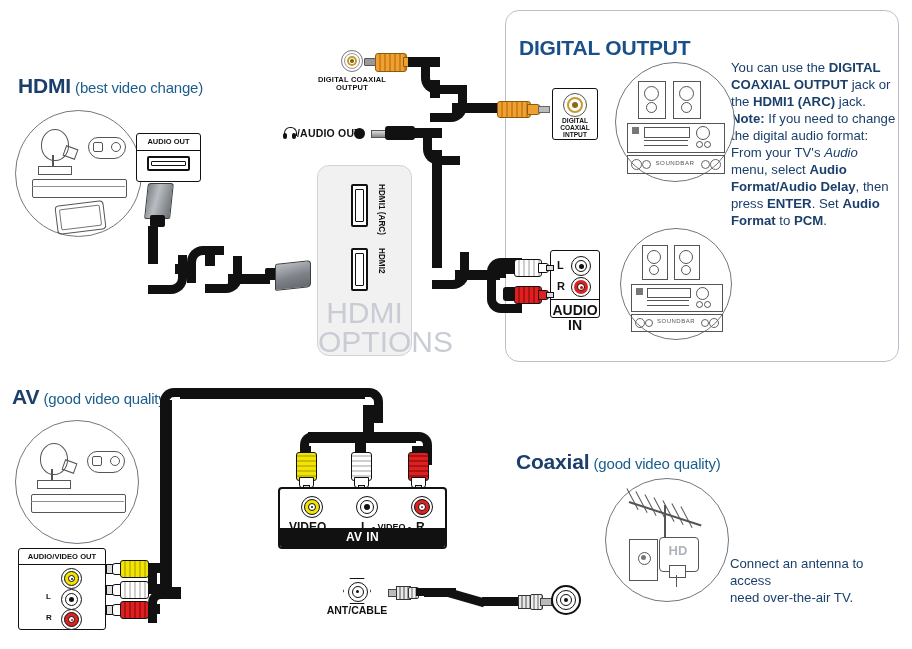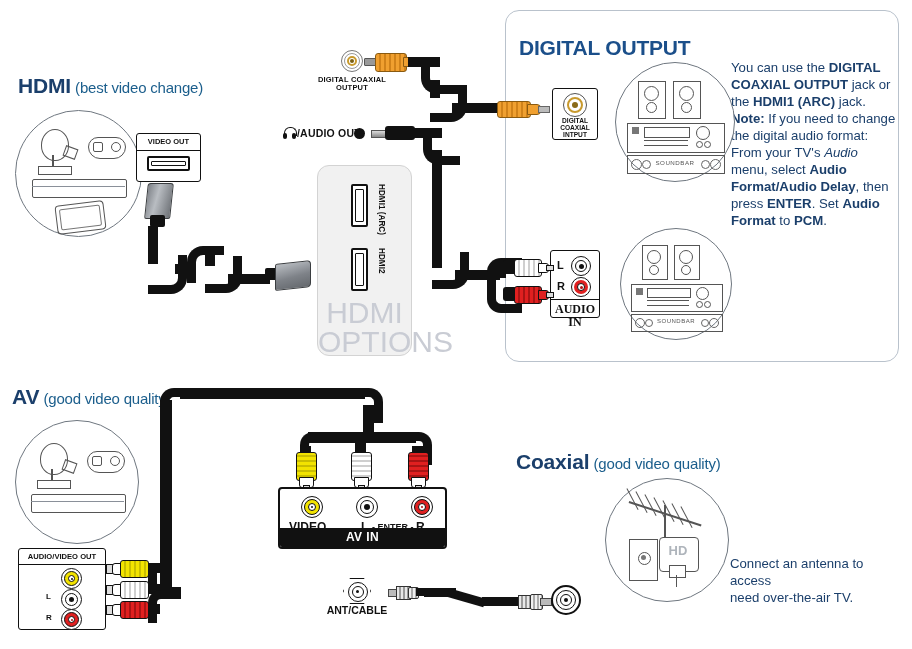--- a/index.html
+++ b/index.html
@@ -124,21 +124,21 @@
       <div style="position:absolute;inset:7.5px;border-radius:50%;background:#111;"></div>
     </div>
     <div class="abs smalllbl" style="left:6px;top:29px;font-size:11px;">R</div>
     <div style="position:absolute;left:20px;top:26px;width:20px;height:20px;">
       <div style="position:absolute;inset:0;border-radius:50%;border:1.6px solid #111;background:#fff;"></div>
       <div style="position:absolute;inset:3px;border-radius:50%;background:#e02020;"></div>
       <div style="position:absolute;inset:6px;border-radius:50%;border:1.3px solid #111;background:#fff;"></div>
       <div style="position:absolute;inset:8.5px;border-radius:50%;background:#b01010;"></div>
     </div>
     <div style="position:absolute;left:0;right:0;top:48px;border-top:1.6px solid #111;"></div>
-    <div class="abs plate-lbl" style="left:0;right:0;top:52px;font-size:12px;font-family:Liberation Serif, serif;">AUDIO IN</div>
+    <div class="abs plate-lbl" style="left:0;right:0;top:52px;font-size:14px;">AUDIO IN</div>
   </div>
 
   <div class="abs circ" style="left:620px;top:228px;width:110px;height:110px;">
     <div style="position:absolute;left:21px;top:16px;width:24px;height:33px;border:1.2px solid #555;"></div>
     <div style="position:absolute;left:26px;top:21px;width:12px;height:12px;border:1.2px solid #555;border-radius:50%;"></div>
     <div style="position:absolute;left:28px;top:36px;width:8px;height:8px;border:1.2px solid #555;border-radius:50%;"></div>
     <div style="position:absolute;left:53px;top:16px;width:24px;height:33px;border:1.2px solid #555;"></div>
     <div style="position:absolute;left:58px;top:21px;width:12px;height:12px;border:1.2px solid #555;border-radius:50%;"></div>
     <div style="position:absolute;left:60px;top:36px;width:8px;height:8px;border:1.2px solid #555;border-radius:50%;"></div>
     <div style="position:absolute;left:10px;top:55px;width:90px;height:26px;border:1.2px solid #555;"></div>
@@ -173,21 +173,21 @@
     <div style="position:absolute;left:95px;top:31px;width:8px;height:8px;border:1.1px solid #555;border-radius:50%;"></div>
 
     <div style="position:absolute;left:16px;top:68px;width:93px;height:17px;border:1.2px solid #555;border-radius:2px;"></div>
     <div style="position:absolute;left:16px;top:75px;width:93px;height:1px;background:#8a9099;"></div>
 
     <div style="position:absolute;left:40px;top:92px;width:47px;height:27px;border:1.3px solid #555;border-radius:4px;transform:rotate(-7deg);"></div>
     <div style="position:absolute;left:44px;top:96px;width:39px;height:19px;border:1px solid #777;border-radius:2px;transform:rotate(-7deg);"></div>
   </div>
 
   <div class="abs plate" style="left:136px;top:133px;width:63px;height:47px;">
-    <div class="abs plate-lbl" style="left:0;right:0;top:4px;font-size:7.5px;">VIDEO OUT</div>
+    <div class="abs plate-lbl" style="left:0;right:0;top:4px;font-size:7.5px;">AUDIO OUT</div>
     <div style="position:absolute;left:0;right:0;top:16px;border-top:1.4px solid #111;"></div>
     <div class="hdmi-port" style="position:absolute;left:10px;top:22px;width:43px;height:15px;"></div>
   </div>
 
   <div class="abs" style="left:146px;top:183px;width:24px;height:46px;">
     <div style="position:absolute;left:0;top:0;width:24px;height:34px;background:linear-gradient(100deg,#7e8288,#b9bdc2 40%,#6e7277);border:1.2px solid #3a3d40;border-radius:3px 3px 2px 2px;transform:skewX(-6deg);"></div>
     <div style="position:absolute;left:4px;top:32px;width:15px;height:12px;background:#111;border-radius:2px;"></div>
   </div>
   <div class="cable" style="left:148px;top:226px;width:10px;height:38px;"></div>
   <div class="cable-r" style="left:148px;top:255px;width:30px;height:30px;border-top:none;border-left:none;border-radius:0 0 16px 0;"></div>
@@ -382,21 +382,21 @@
       <div style="position:absolute;inset:8px;border-radius:50%;background:#111;"></div>
     </div>
     <div style="position:absolute;left:131px;top:7px;width:22px;height:22px;">
       <div style="position:absolute;inset:0;border-radius:50%;border:1.8px solid #111;background:#fff;"></div>
       <div style="position:absolute;inset:3px;border-radius:50%;background:#e02020;border:1.3px solid #111;"></div>
       <div style="position:absolute;inset:7px;border-radius:50%;background:#fff;border:1.2px solid #111;"></div>
       <div style="position:absolute;inset:10px;border-radius:50%;background:#b01010;"></div>
     </div>
     <div class="abs" style="left:9px;top:31px;font-size:12px;font-weight:bold;color:#111;">VIDEO</div>
     <div class="abs" style="left:81px;top:31px;font-size:12px;font-weight:bold;color:#111;">L</div>
-    <div class="abs" style="left:92px;top:33px;font-size:9px;font-weight:bold;color:#111;">- ENTER -</div>
+    <div class="abs" style="left:92px;top:33px;font-size:9px;font-weight:bold;color:#111;">- VIDEO -</div>
     <div class="abs" style="left:136px;top:31px;font-size:12px;font-weight:bold;color:#111;">R</div>
     <div class="av-in-bar abs" style="left:0;right:0;bottom:0;padding:2px 0 3px;">AV IN</div>
   </div>
 
   <div class="abs" style="left:343px;top:578px;width:28px;height:26px;">
     <div style="position:absolute;inset:0;background:#fff;border:1.6px solid #111;
                 clip-path:polygon(25% 0,75% 0,100% 50%,75% 100%,25% 100%,0 50%);"></div>
     <div style="position:absolute;left:5px;top:4px;width:18px;height:18px;border-radius:50%;border:1.6px solid #111;"></div>
     <div style="position:absolute;left:9px;top:8px;width:10px;height:10px;border-radius:50%;border:1.4px solid #111;"></div>
     <div style="position:absolute;left:12.5px;top:11.5px;width:3px;height:3px;border-radius:50%;background:#111;"></div>

